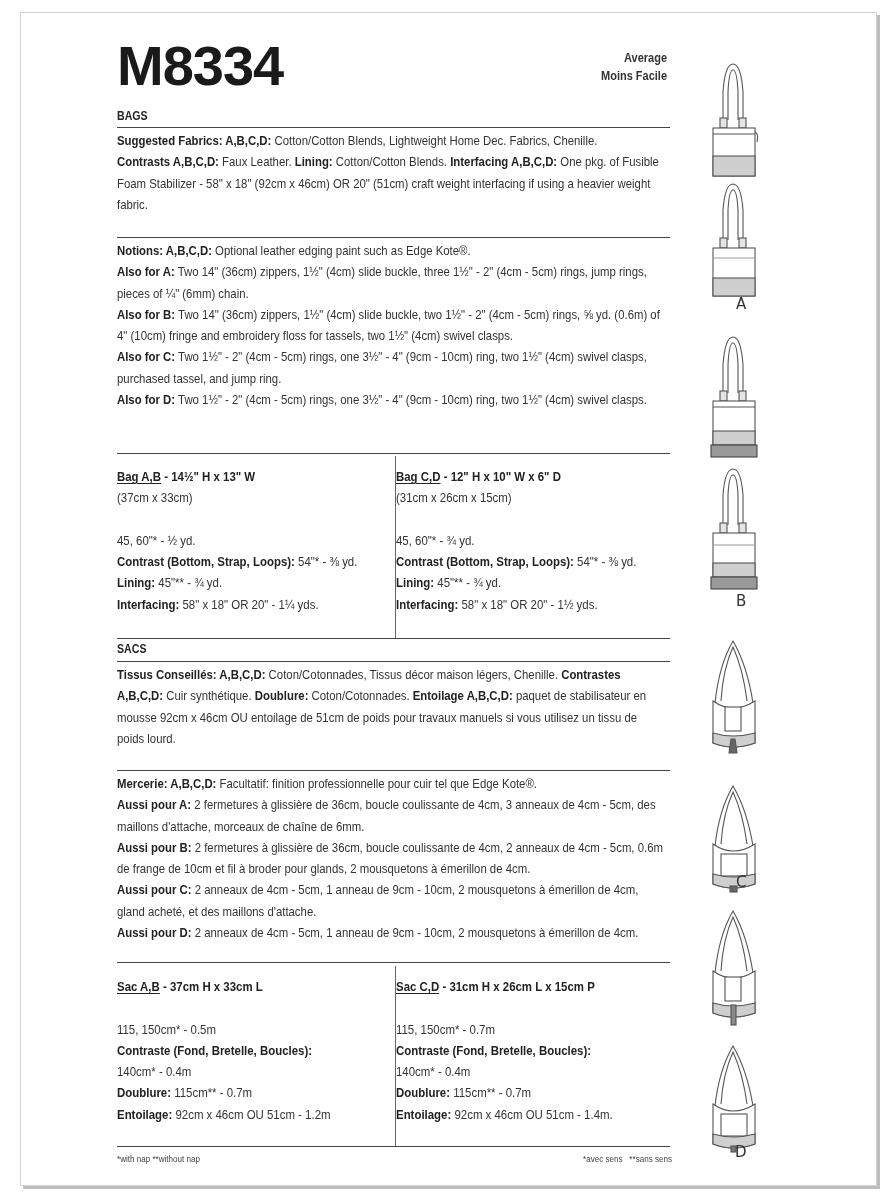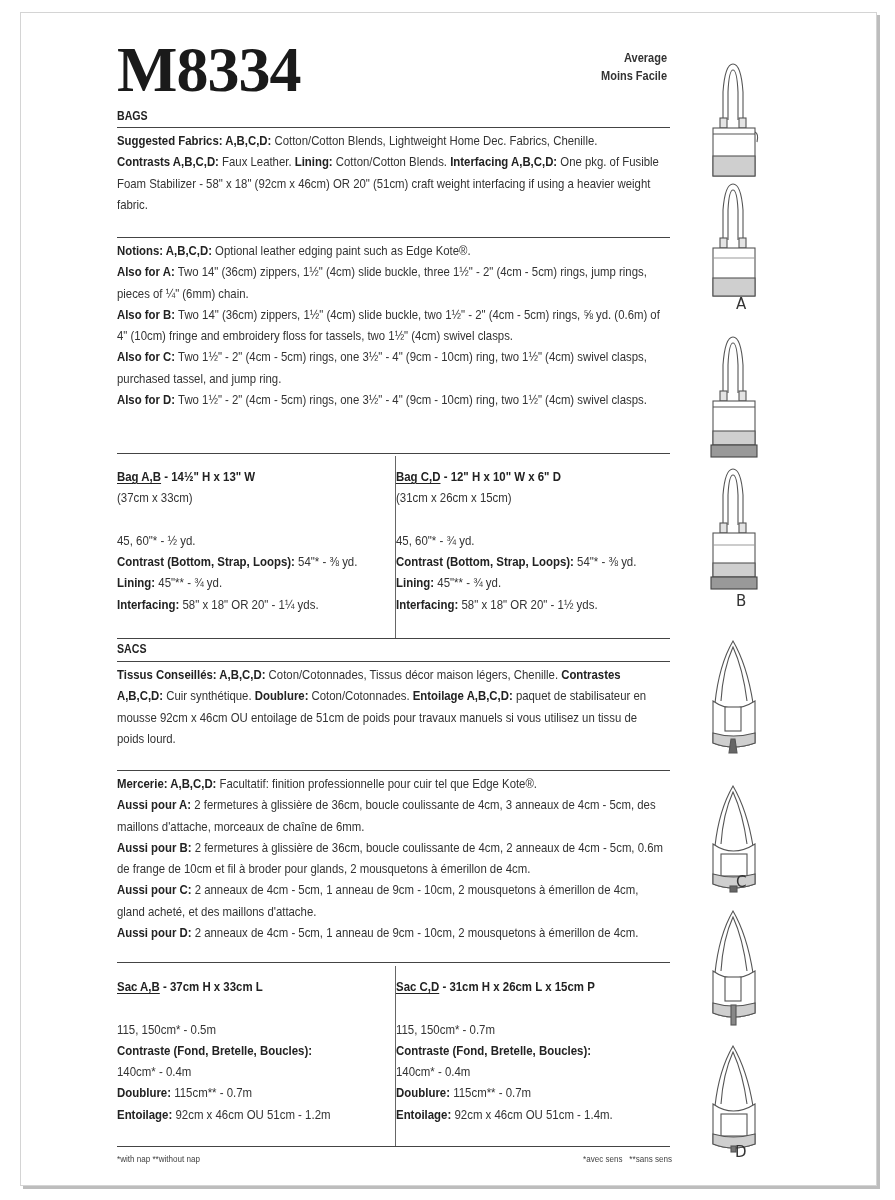--- a/index.html
+++ b/index.html
@@ -6,22 +6,22 @@
   body {
     width: 895px; height: 1200px; background: #ffffff; position: relative; overflow: hidden;
     font-family: "Liberation Sans", sans-serif; color: #222;
   }
   .page {
     position: absolute; left: 20px; top: 12px; width: 855px; height: 1172px;
     background: #fff; border: 1px solid #d4d4d4;
     box-shadow: 3px 3px 0 #bdbdbd;
   }
   .pattern-no {
-    position: absolute; left: 117px; top: 38px; font-family: Liberation Serif, serif;
-    font-weight: bold; font-size: 64px; letter-spacing: -1px; color: #1a1a1a; line-height: 1;
+    position: absolute; left: 117px; top: 38px; font-family: Liberation Sans, sans-serif;
+    font-weight: bold; font-size: 56px; letter-spacing: -1px; color: #1a1a1a; line-height: 1;
   }
   .difficulty {
     position: absolute; right: 228px; top: 49px; text-align: right;
     font-weight: bold; font-size: 12.5px; line-height: 18px; color: #333; transform: scaleX(0.88); transform-origin: right top;
   }
   .sec-title {
     position: absolute; left: 117px; font-weight: bold; font-size: 12.5px; color: #222;
     transform: scaleX(0.85); transform-origin: left top;
   }
   .rule { position: absolute; left: 117px; width: 553px; height: 0; border-top: 1.6px solid #444; }

